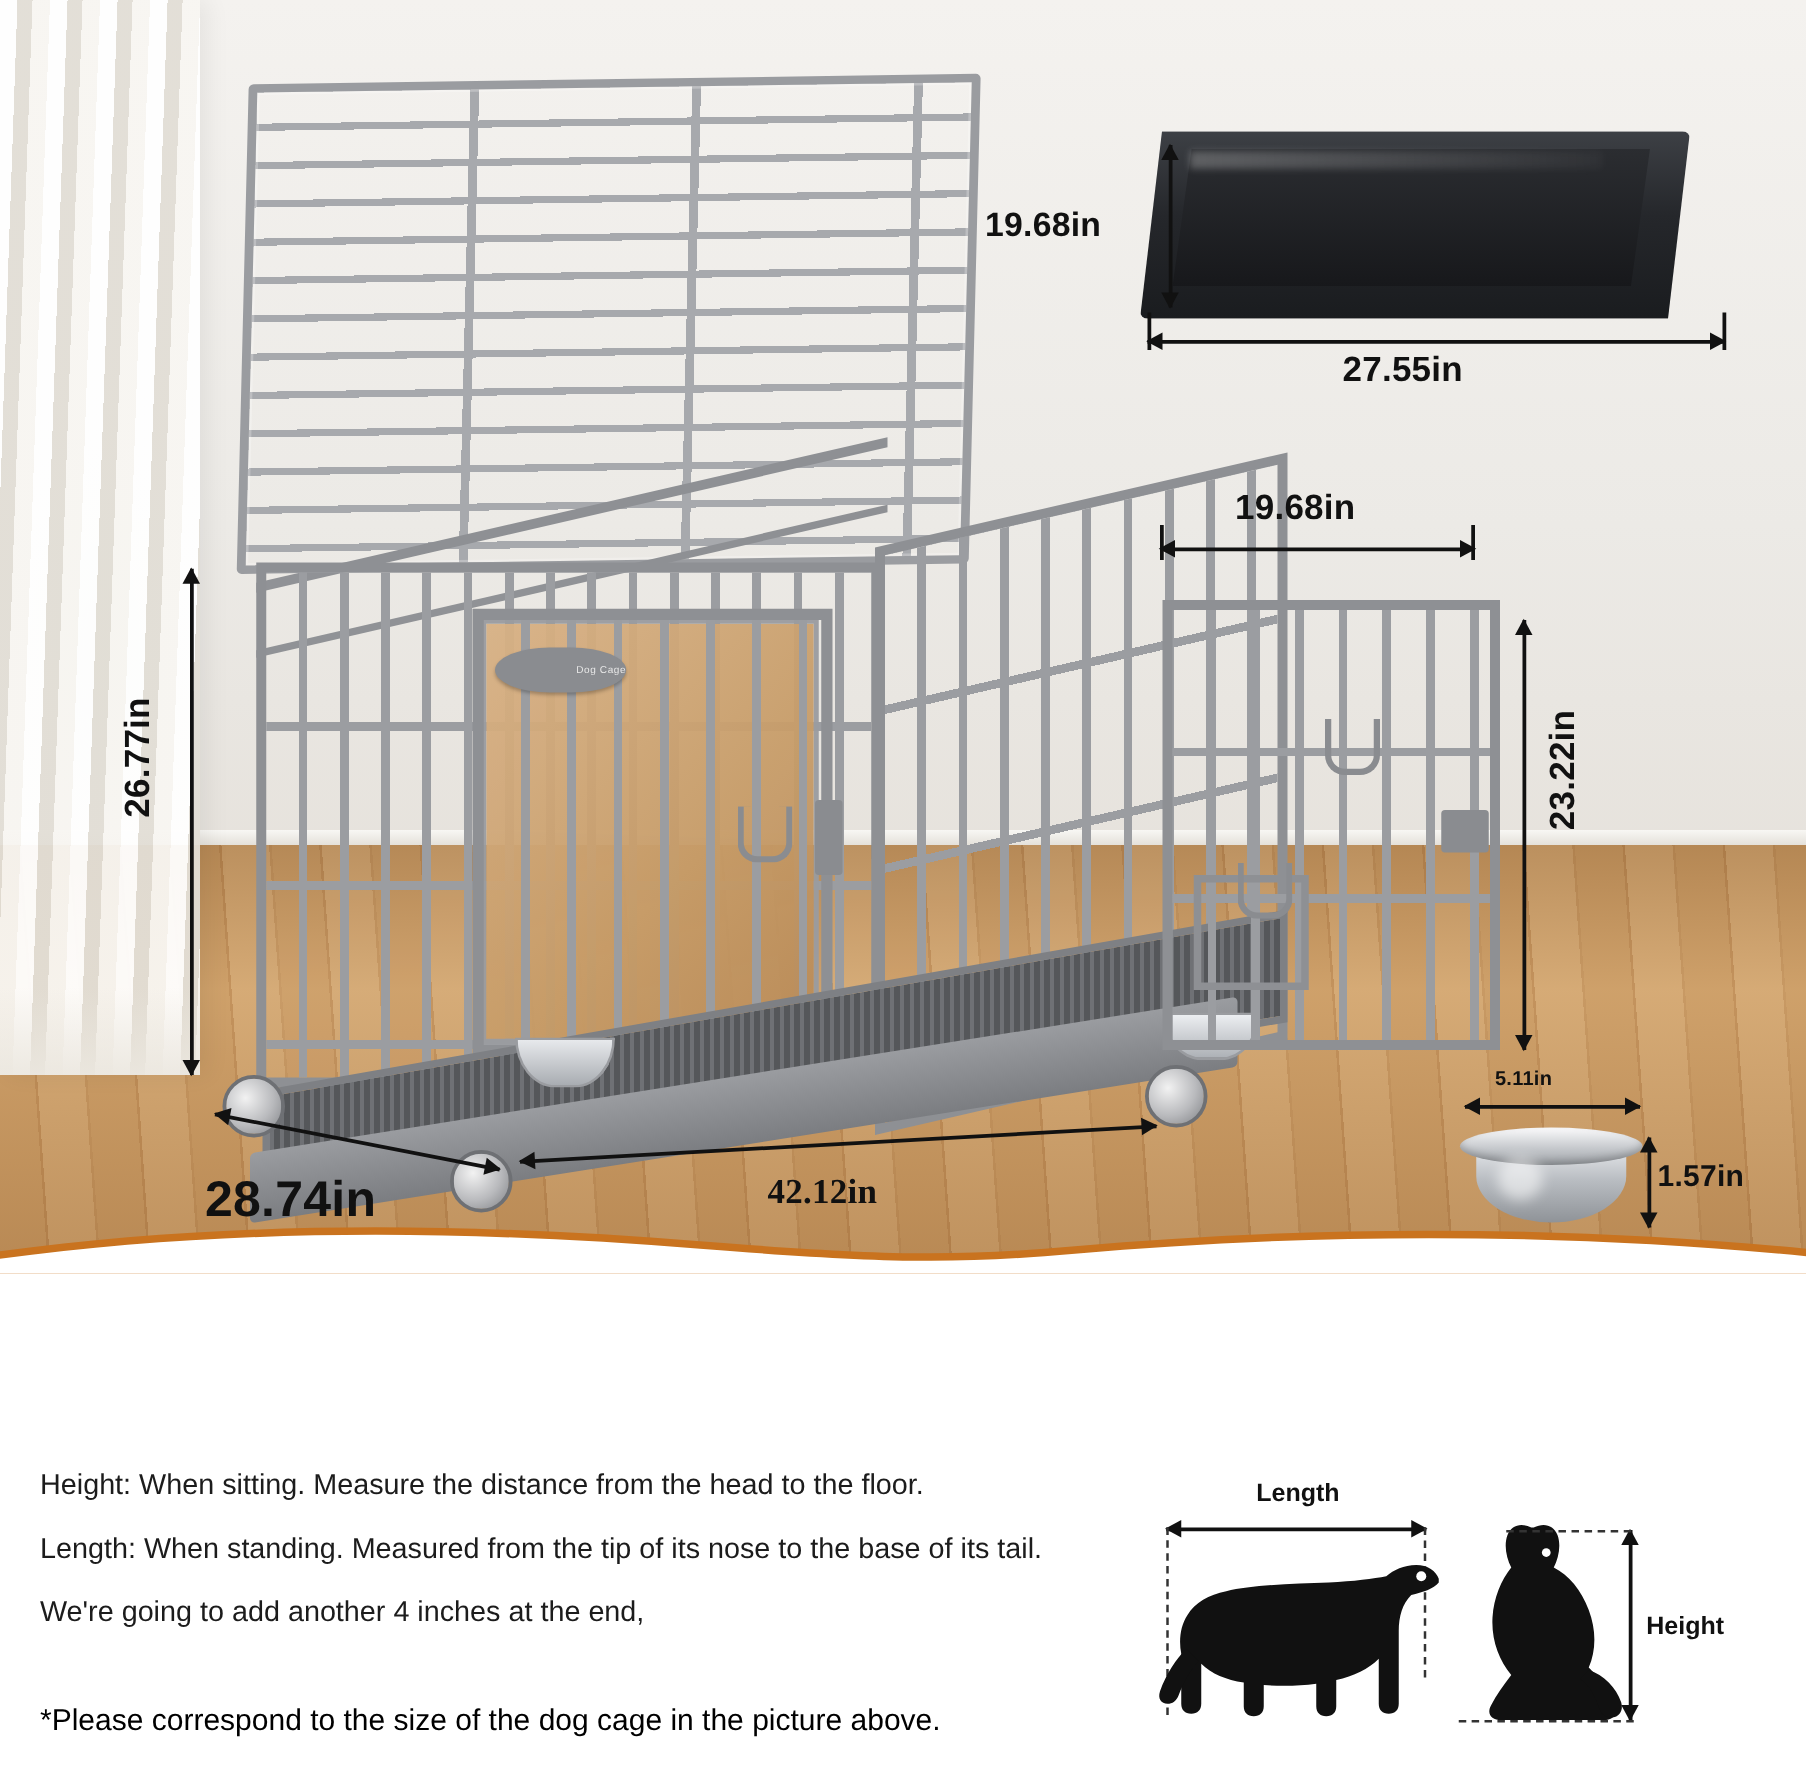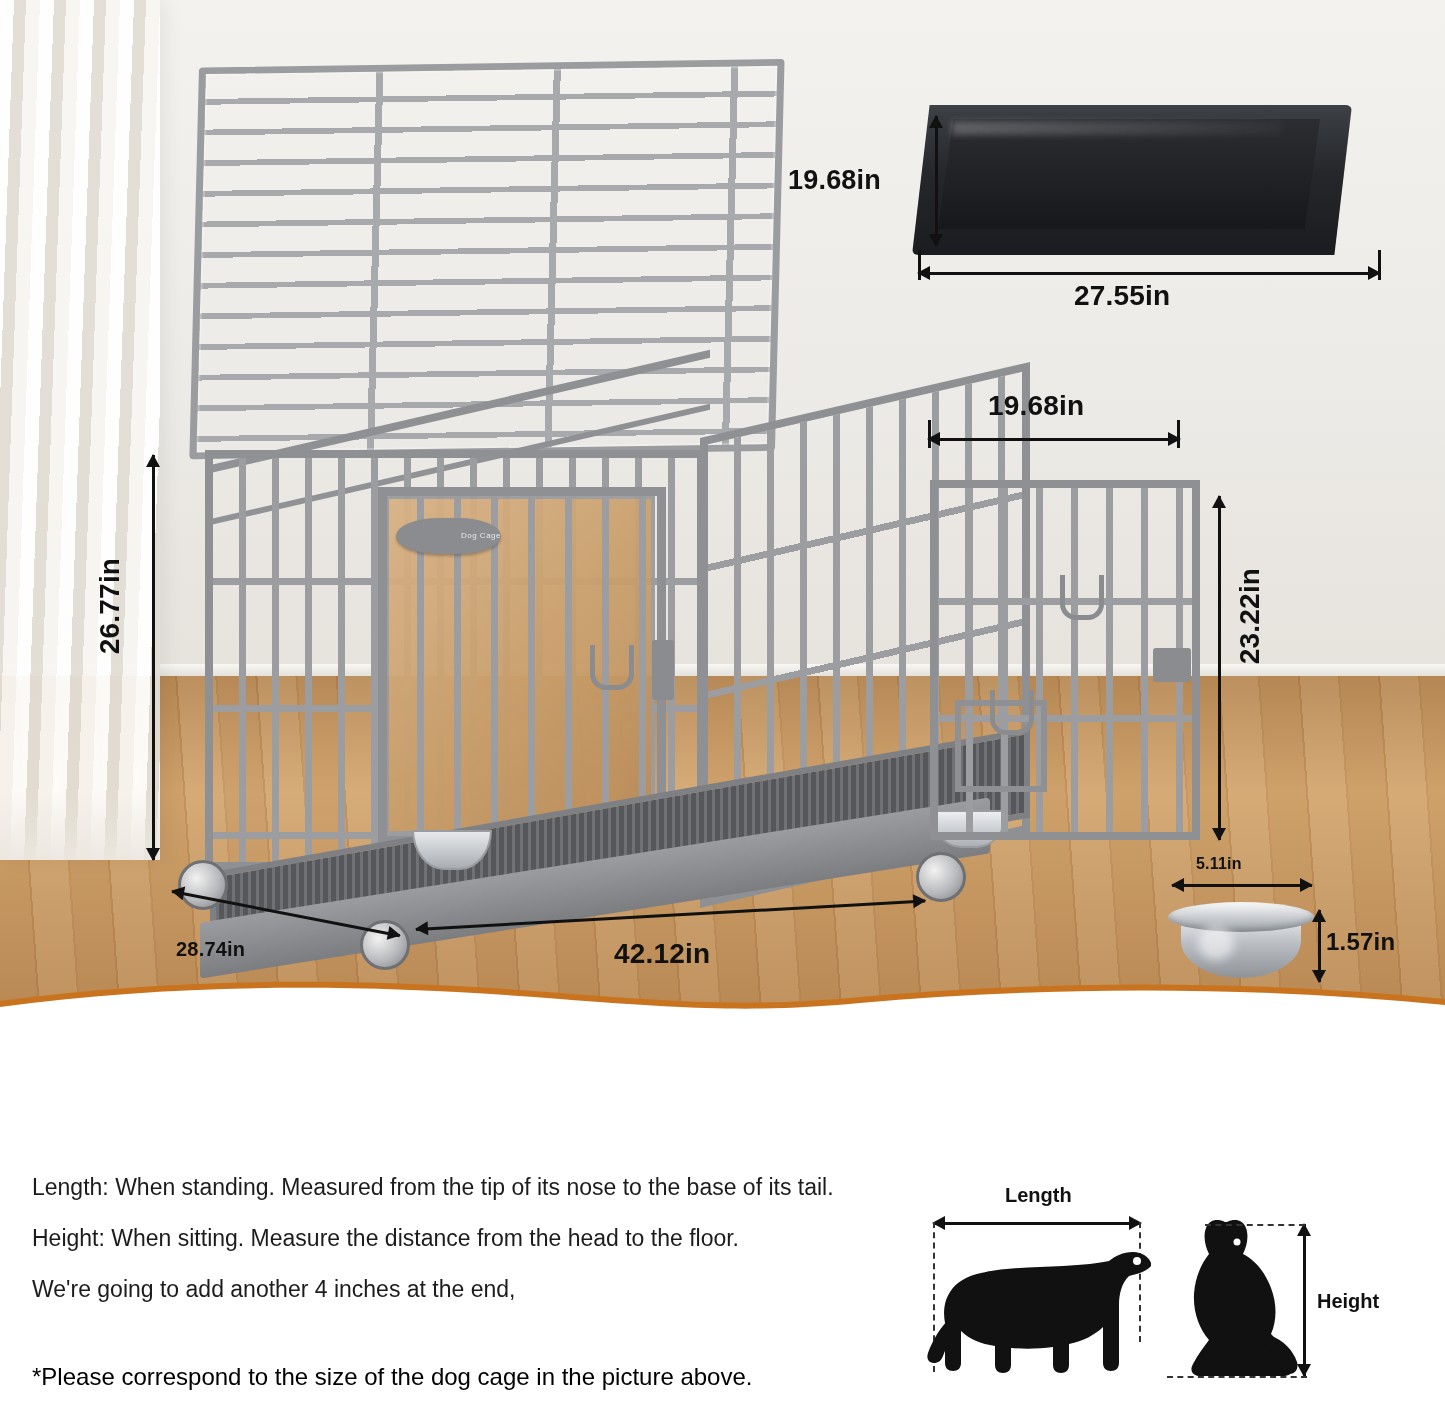--- a/index.html
+++ b/index.html
@@ -503,24 +503,24 @@
   <div class="tick" style="left:1177px; top:420px; width:3px; height:28px;"></div>
   <div class="dim" style="left:988px; top:390px; font-size:28px;">19.68in</div>
 
   <div class="arrow-v" style="left:1218px; top:496px; height:344px;"></div>
   <div class="dim vert-label" style="left:1180px; top:600px; width:140px; text-align:center; font-size:28px;">23.22in</div>
 
   <div class="arrow-v" style="left:152px; top:455px; height:405px;"></div>
   <div class="dim vert-label" style="left:40px; top:590px; width:140px; text-align:center; font-size:28px;">26.77in</div>
 
   <div class="arrow-h" style="left:172px; top:890px; width:232px; transform: rotate(11deg); transform-origin: left center;"></div>
-  <div class="dim" style="left:176px; top:938px; font-size:20px;">28.74in</div>
+  <div class="dim" style="left:164px; top:938px; font-size:40px;">28.74in</div>
 
   <div class="arrow-h" style="left:416px; top:928px; width:510px; transform: rotate(-3.2deg); transform-origin: left center;"></div>
-  <div class="dim" style="left:614px; top:938px; font-size:28px;">42.12in</div>
+  <div class="dim" style="left:614px; top:938px; font-size:28px;font-family:Liberation Serif, serif;">42.12in</div>
 
   <div class="bowl-photo">
     <div class="bowl-body"></div>
     <div class="bowl-rim"></div>
     <div class="bowl-hi"></div>
   </div>
   <div class="arrow-h" style="left:1172px; top:884px; width:140px;"></div>
   <div class="dim" style="left:1196px; top:855px; font-size:16px;">5.11in</div>
   <div class="arrow-v" style="left:1318px; top:910px; height:72px;"></div>
   <div class="dim" style="left:1326px; top:928px; font-size:24px;">1.57in</div>
@@ -532,22 +532,22 @@
     <path d="M0,26 C180,2 360,2 560,18 C700,29 760,31 860,22 C1040,6 1240,4 1445,24 L1445,44 L0,44 Z" fill="#c9731f"></path>
     <path d="M0,32 C180,8 360,8 560,24 C700,35 760,37 860,28 C1040,12 1240,10 1445,30 L1445,44 L0,44 Z" fill="#ffffff"></path>
   </svg>
 
 </div>
 
 <div class="bottom">
 
 
   <div class="body-lines">
+    <p>Height: When sitting. Measure the distance from the head to the floor.</p>
     <p>Length: When standing. Measured from the tip of its nose to the base of its tail.</p>
-    <p>Height: When sitting. Measure the distance from the head to the floor.</p>
     <p>We're going to add another 4 inches at the end,</p>
   </div>
 
   <div class="note">*Please correspond to the size of the dog cage in the picture above.</div>
 </div>
 
 <div class="dog-diagram">
 
   <div class="dlabel" style="left:100px; top:4px;">Length</div>
 

